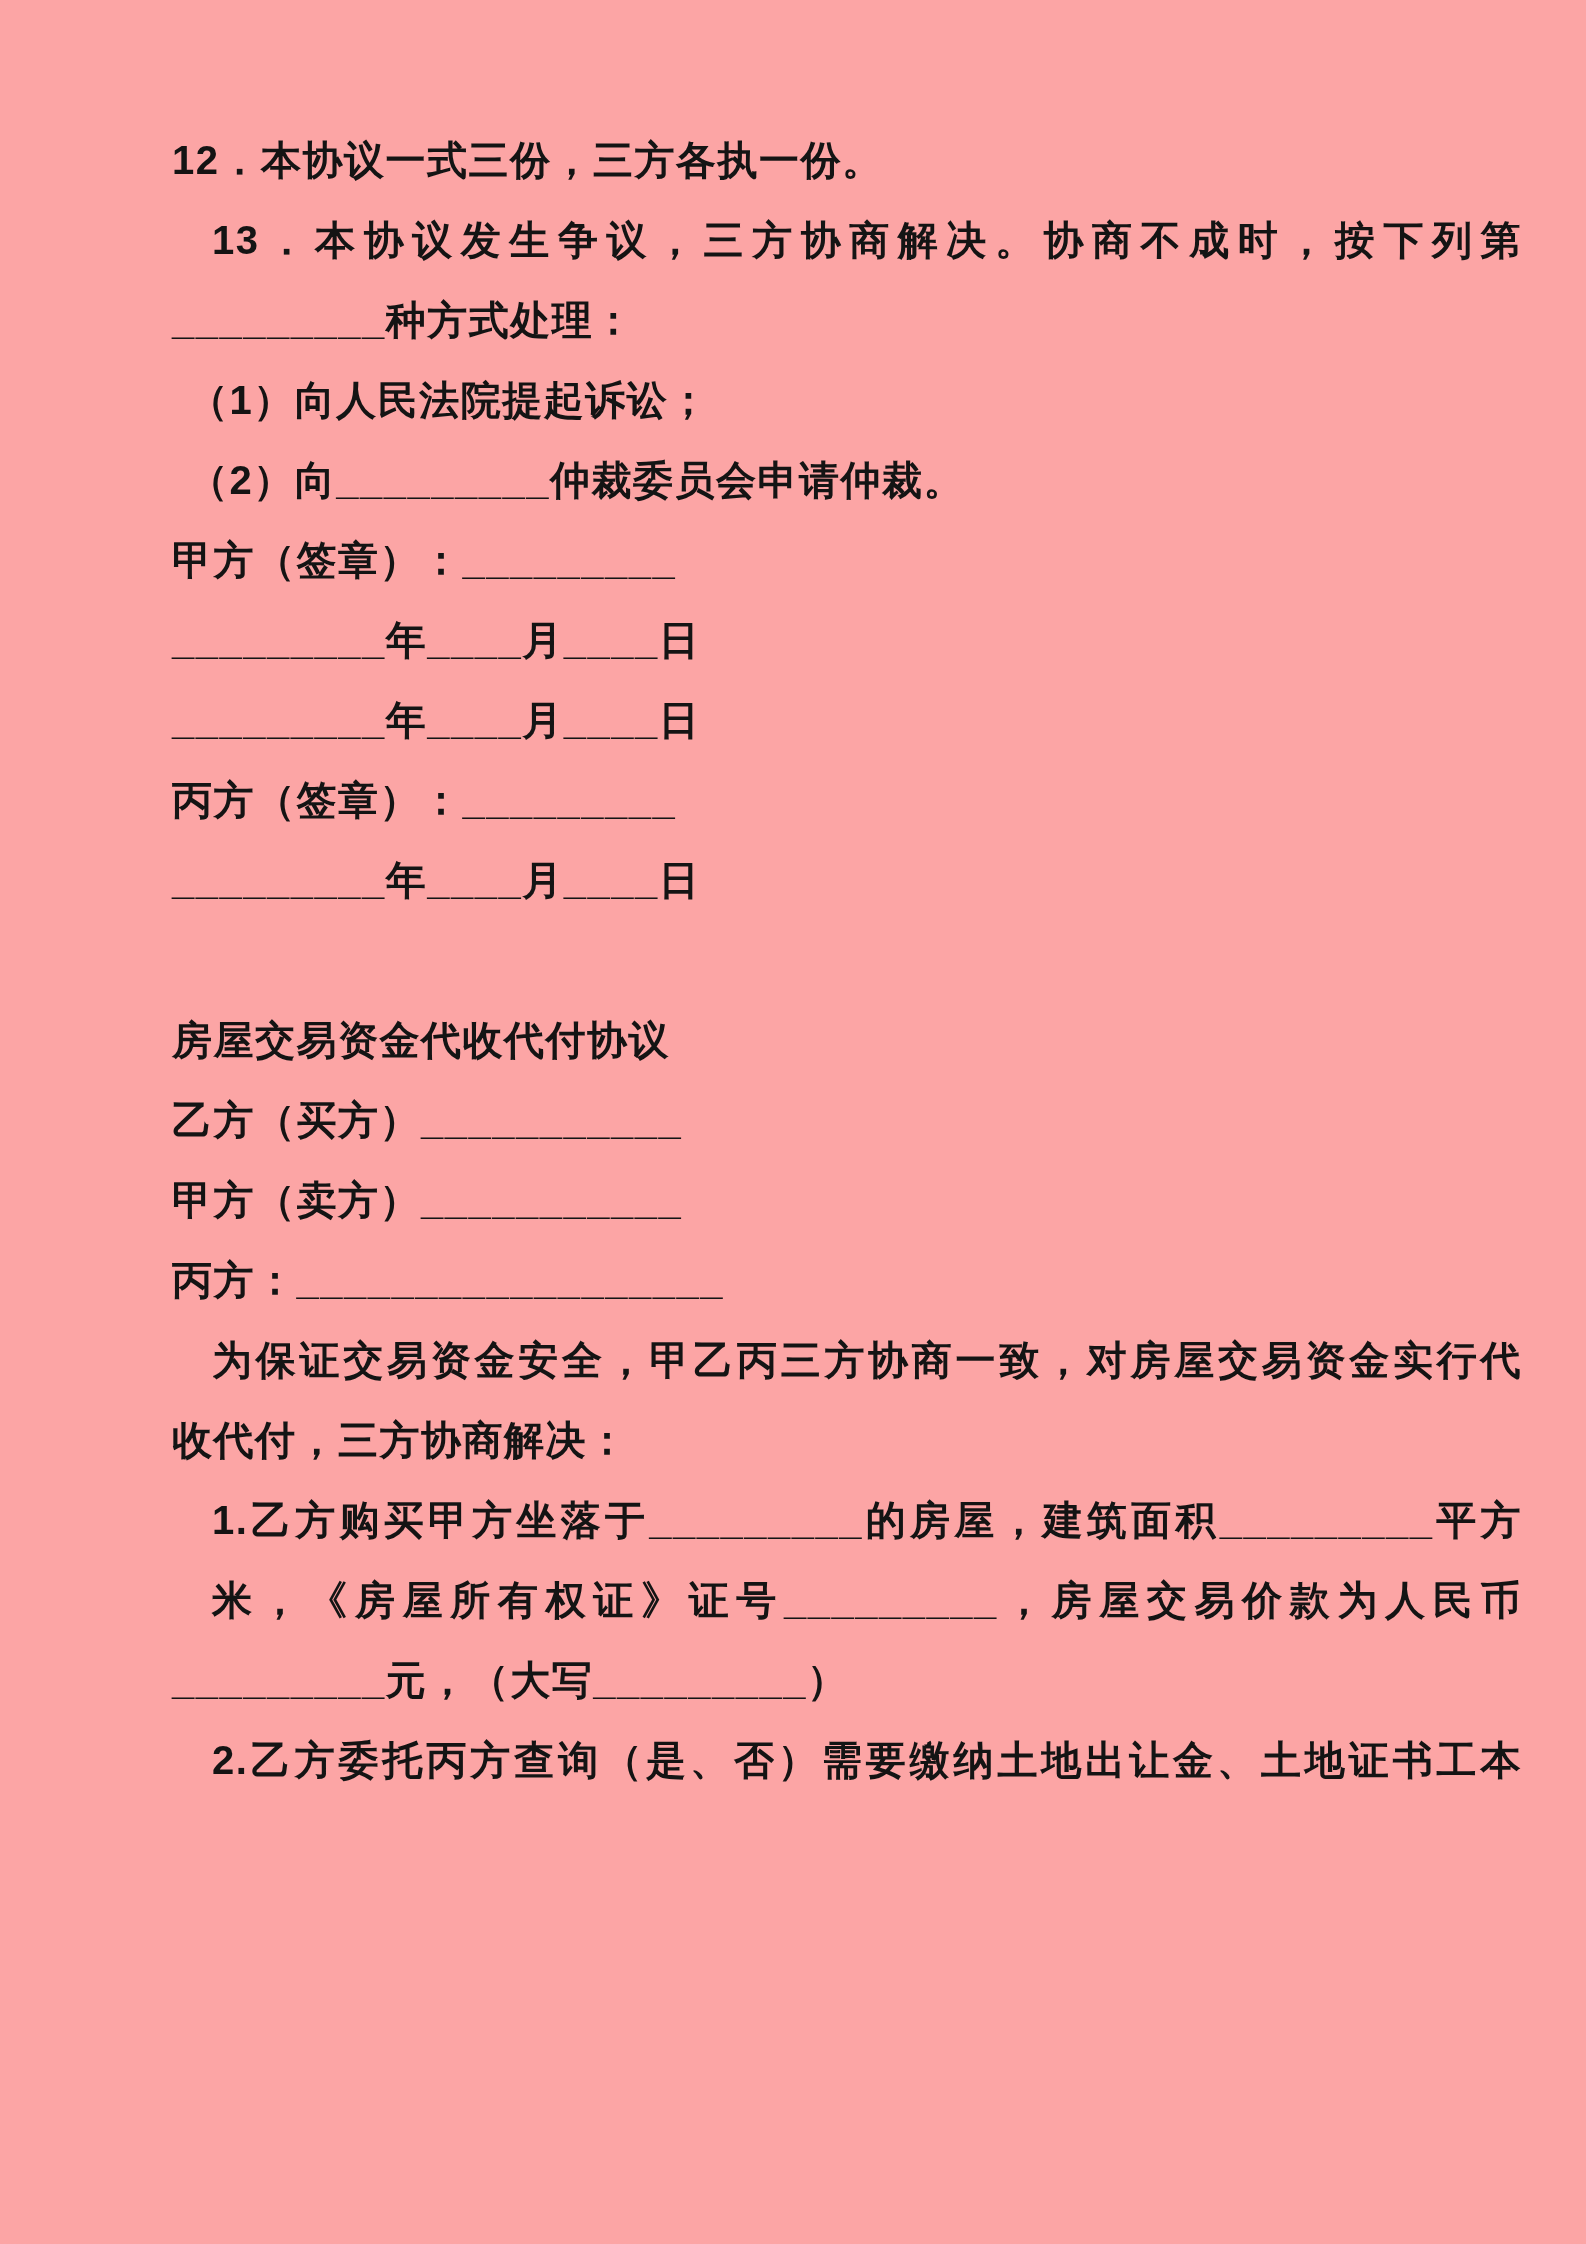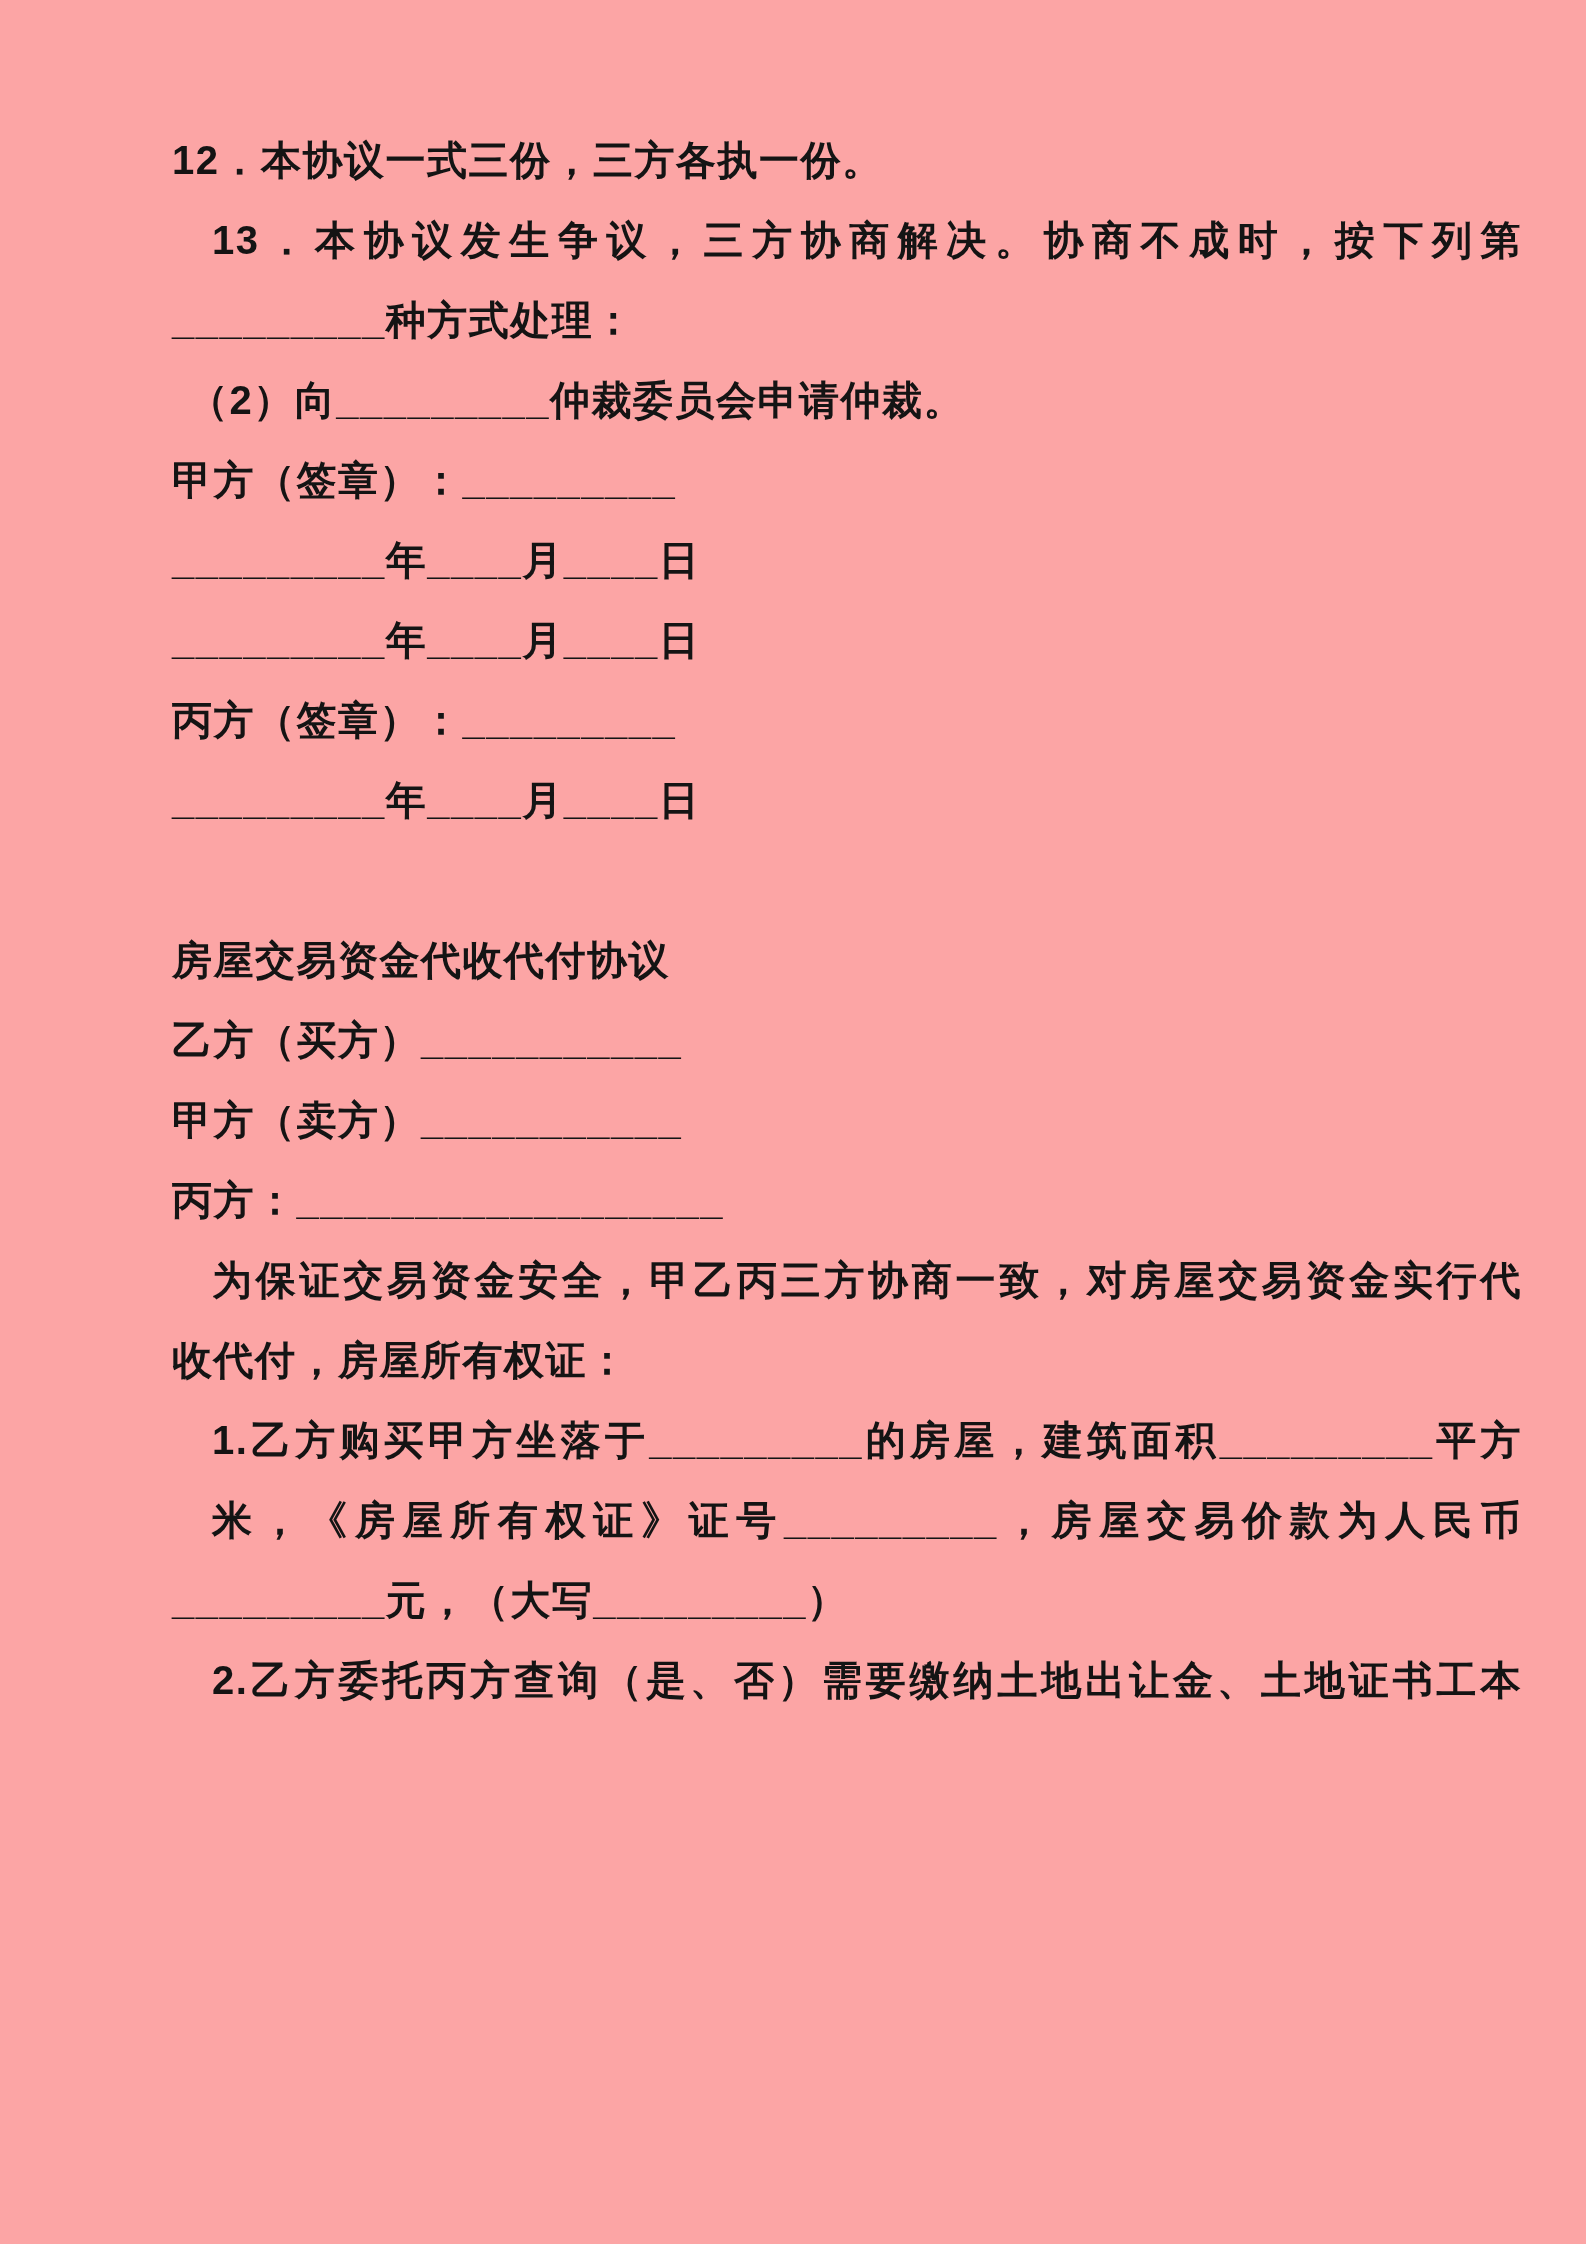--- a/index.html
+++ b/index.html
@@ -50,31 +50,32 @@
   }
 </style>
 </head>
 <body>
 
 <div class="page">
   <div class="doc-body">
       <div class="line">12．本协议一式三份，三方各执一份。</div>
       <div class="line justify">13．本协议发生争议，三方协商解决。协商不成时，按下列第</div>
       <div class="line">_________种方式处理：</div>
+      <div class="line indent">（1）向人民法院提起诉讼；</div>
       <div class="line indent">（2）向_________仲裁委员会申请仲裁。</div>
       <div class="line">甲方（签章）：_________</div>
       <div class="line">_________年____月____日</div>
       <div class="line">_________年____月____日</div>
       <div class="line">丙方（签章）：_________</div>
       <div class="line">_________年____月____日</div>
       <div class="line spacer"></div>
       <div class="line title">房屋交易资金代收代付协议</div>
       <div class="line">乙方（买方）___________</div>
       <div class="line">甲方（卖方）___________</div>
       <div class="line">丙方：__________________</div>
       <div class="line justify">为保证交易资金安全，甲乙丙三方协商一致，对房屋交易资金实行代</div>
-      <div class="line">收代付，房屋所有权证：</div>
+      <div class="line">收代付，三方协商解决：</div>
       <div class="line justify">1.乙方购买甲方坐落于_________的房屋，建筑面积_________平方</div>
       <div class="line justify">米，《房屋所有权证》证号_________，房屋交易价款为人民币</div>
       <div class="line">_________元，（大写_________）</div>
       <div class="line justify">2.乙方委托丙方查询（是、否）需要缴纳土地出让金、土地证书工本</div>
     </div>
 </div>
 
 </body></html>

